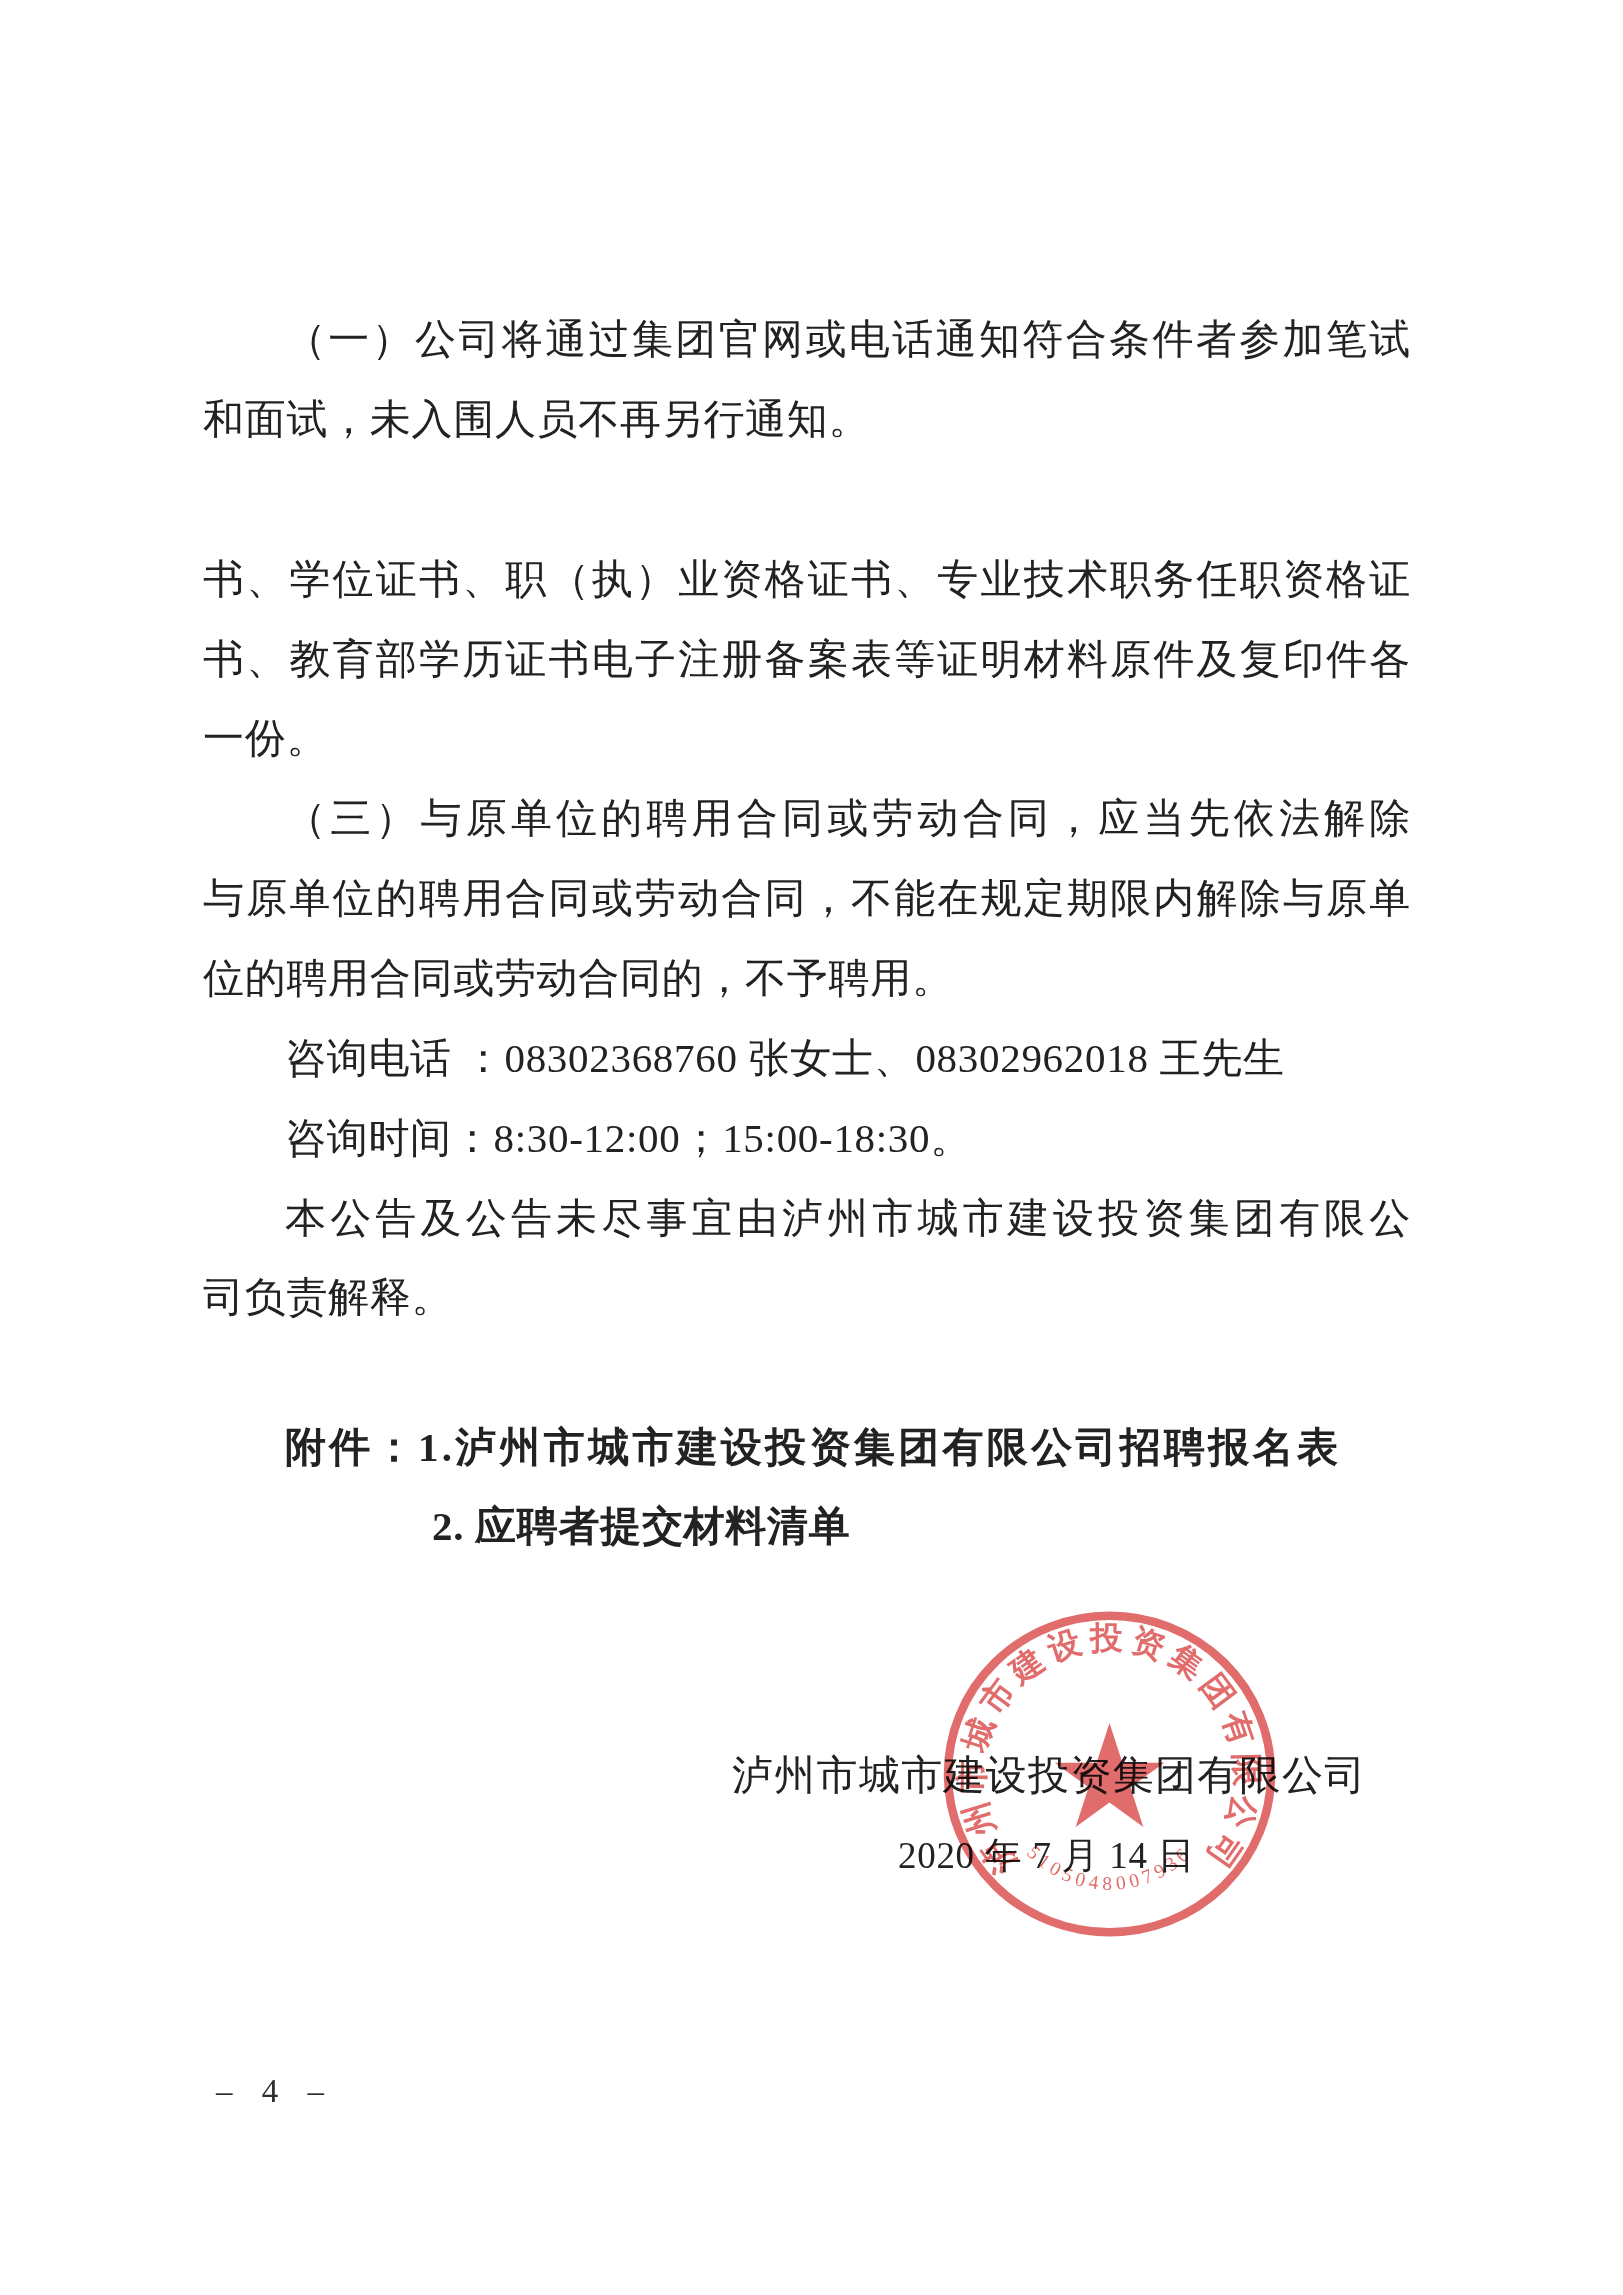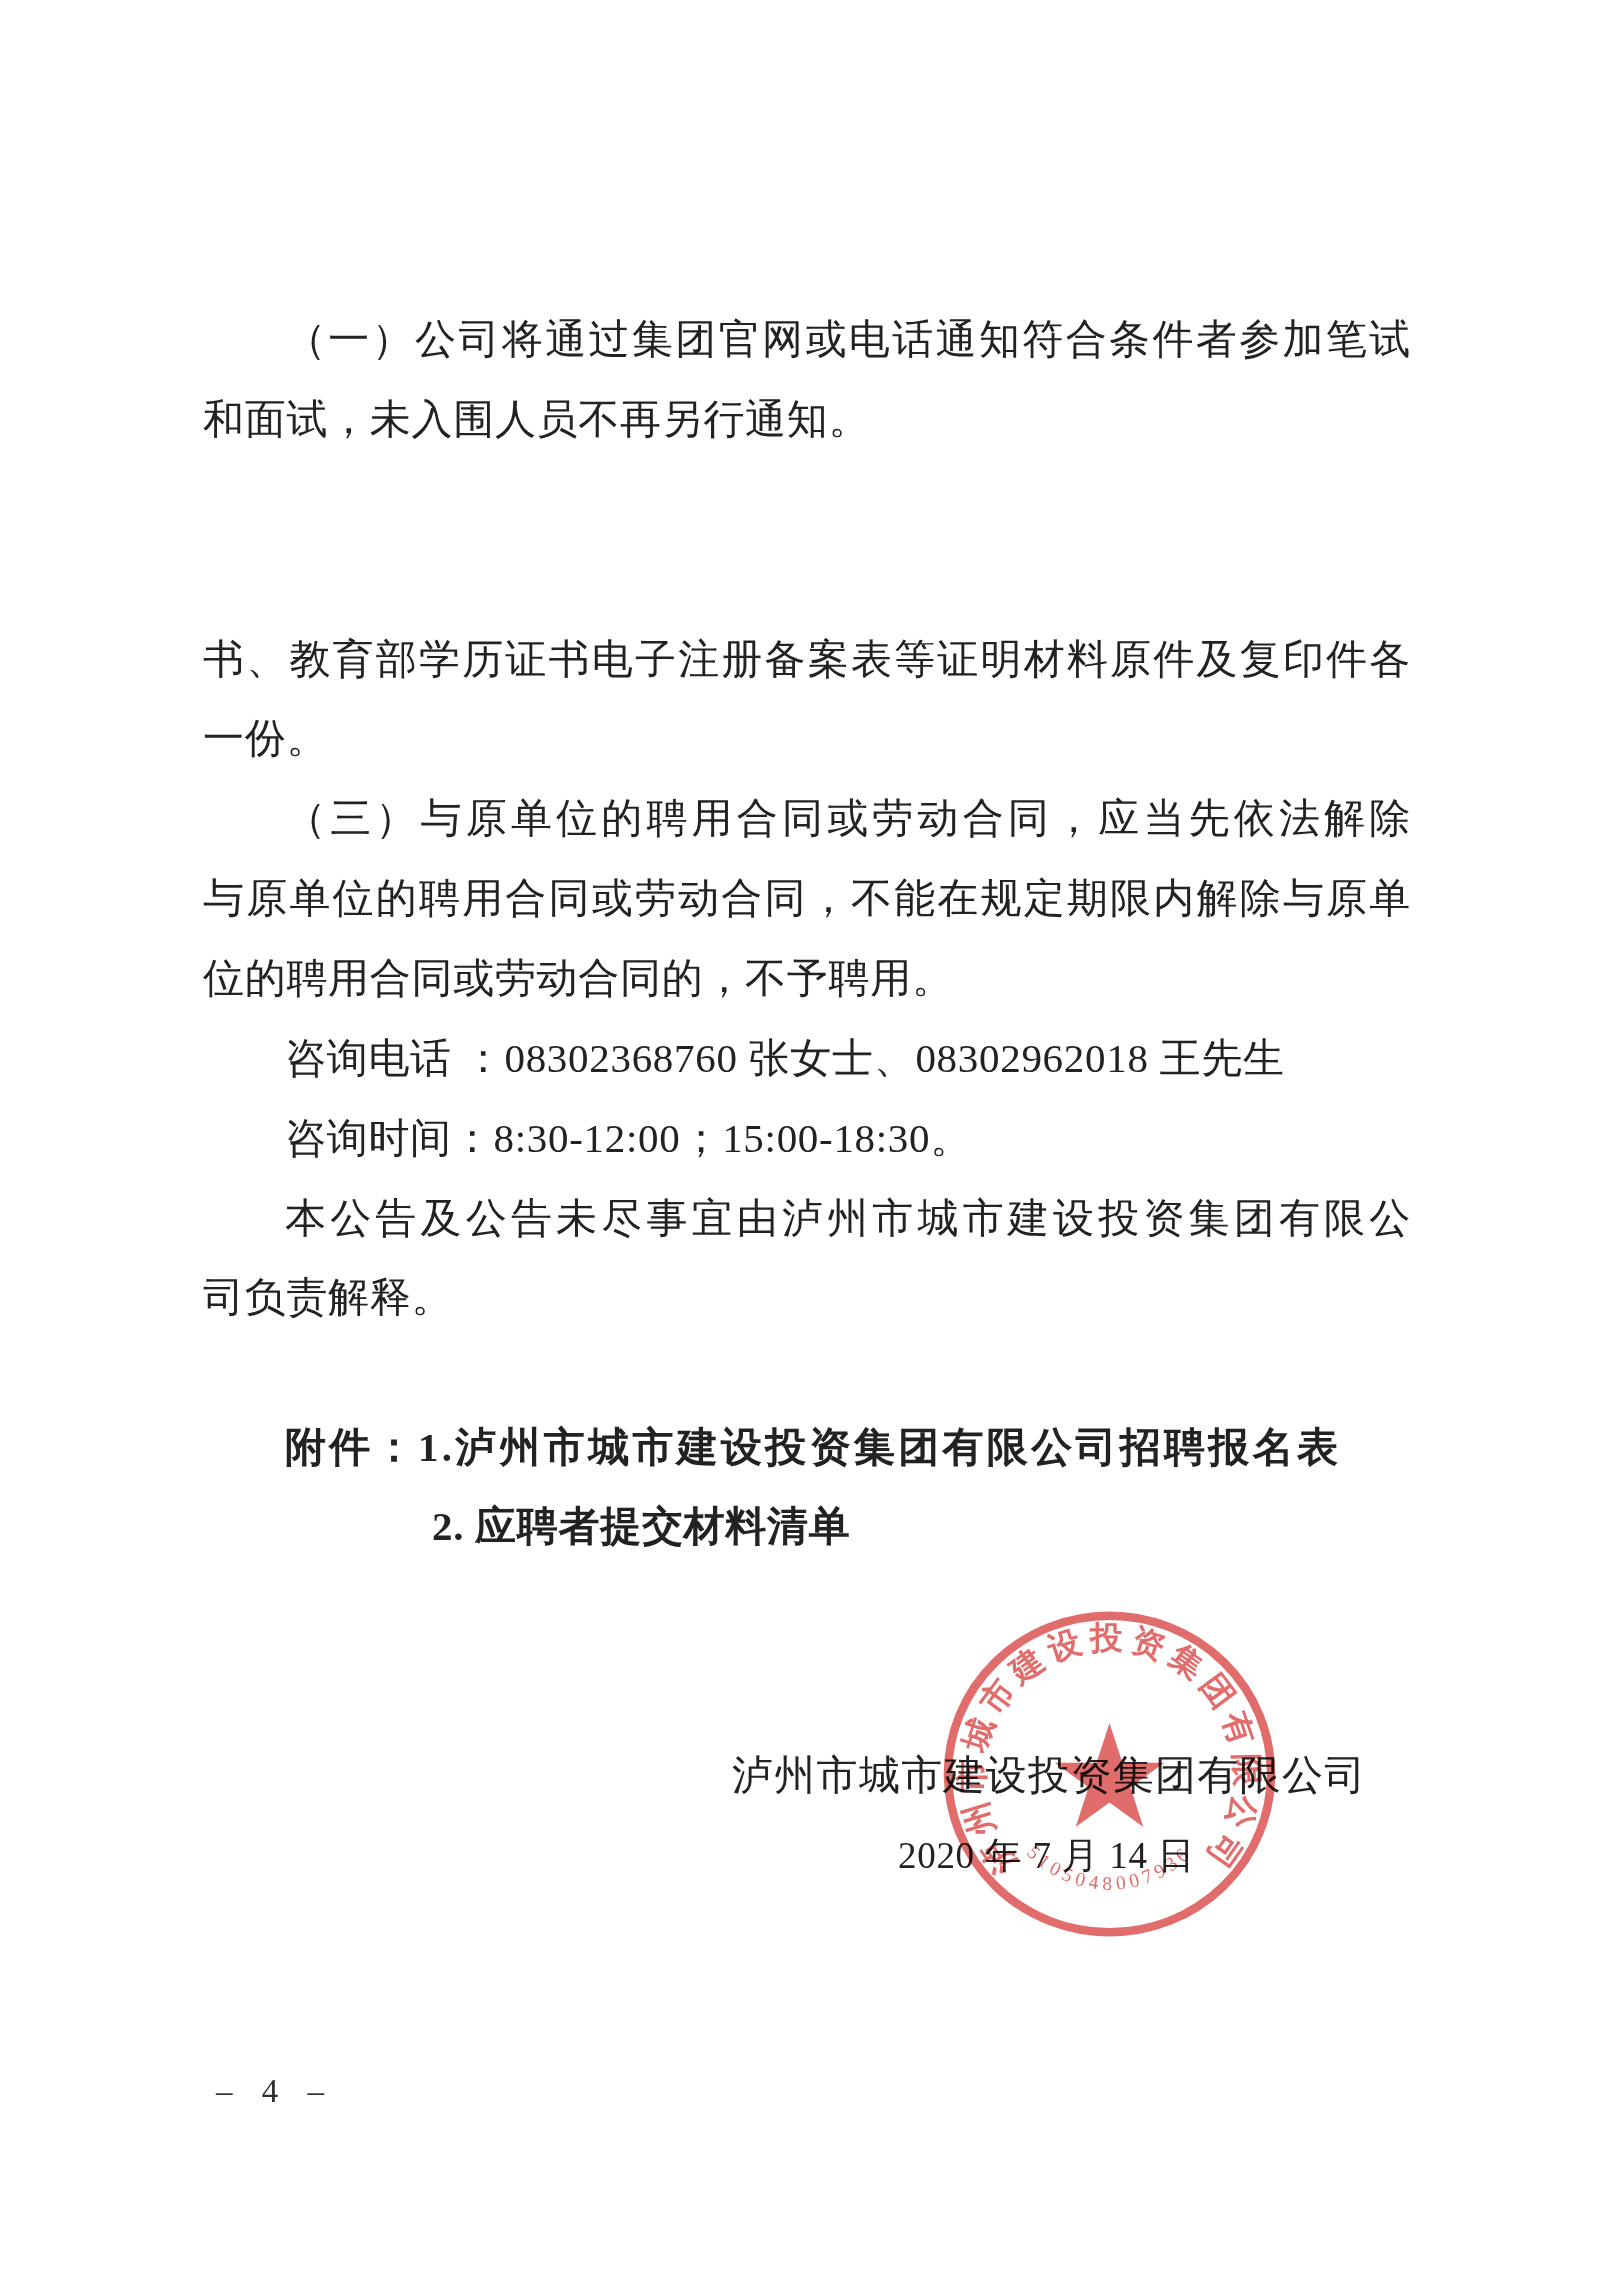--- a/index.html
+++ b/index.html
@@ -79,20 +79,21 @@
     letter-spacing: 7px;
   }
 </style>
 </head>
 <body>
 
 <div class="page">
 
   <div class="line j ind" style="top:299px">（一）公司将通过集团官网或电话通知符合条件者参加笔试</div>
   <div class="line" style="top:379px">和面试，未入围人员不再另行通知。</div>
+  <div class="line j" style="top:539px">书、学位证书、职（执）业资格证书、专业技术职务任职资格证</div>
   <div class="line j" style="top:619px">书、教育部学历证书电子注册备案表等证明材料原件及复印件各</div>
   <div class="line" style="top:698px">一份。</div>
   <div class="line j ind" style="top:778px">（三）与原单位的聘用合同或劳动合同，应当先依法解除</div>
   <div class="line j" style="top:858px">与原单位的聘用合同或劳动合同，不能在规定期限内解除与原单</div>
   <div class="line" style="top:938px">位的聘用合同或劳动合同的，不予聘用。</div>
   <div class="line ind" style="top:1018px">咨询电话 ：08302368760 张女士、08302962018 王先生</div>
   <div class="line ind" style="top:1098px">咨询时间：8:30-12:00；15:00-18:30。</div>
   <div class="line" style="top:1257px">司负责解释。</div>
   <div class="line j ind" style="top:1178px">本公告及公告未尽事宜由泸州市城市建设投资集团有限公</div>
 

